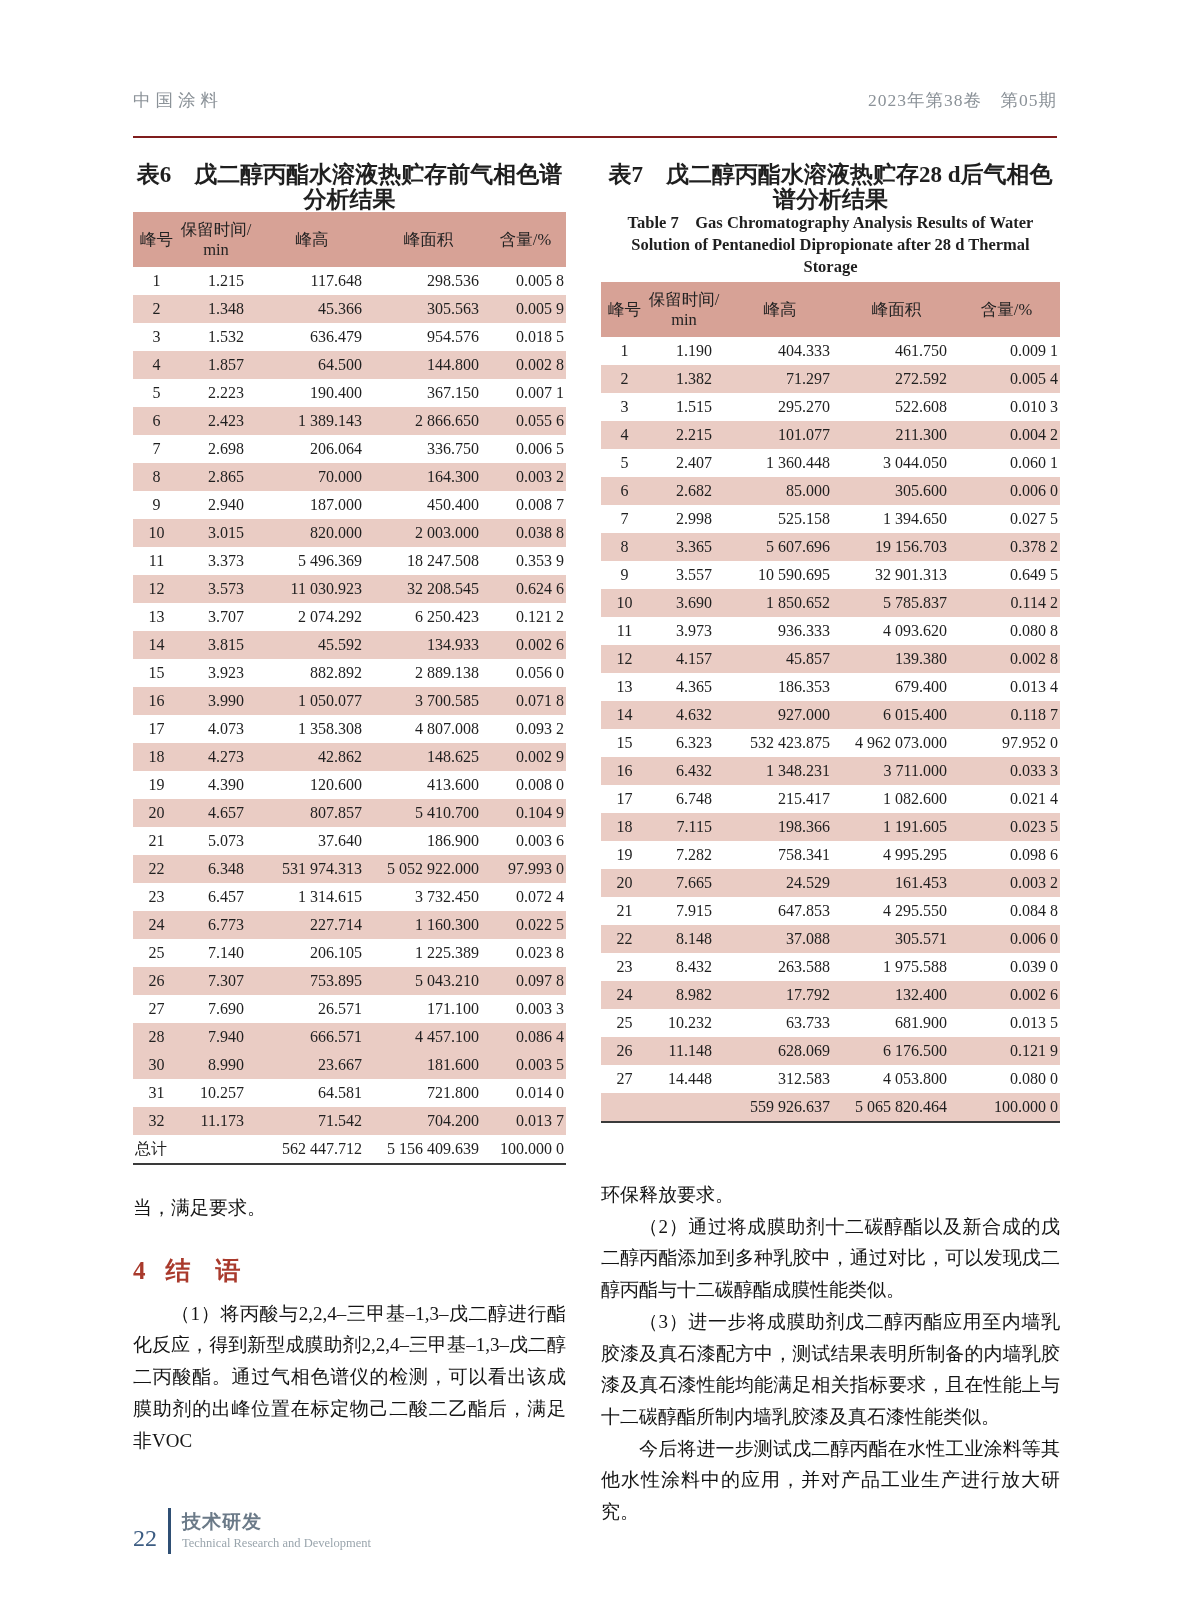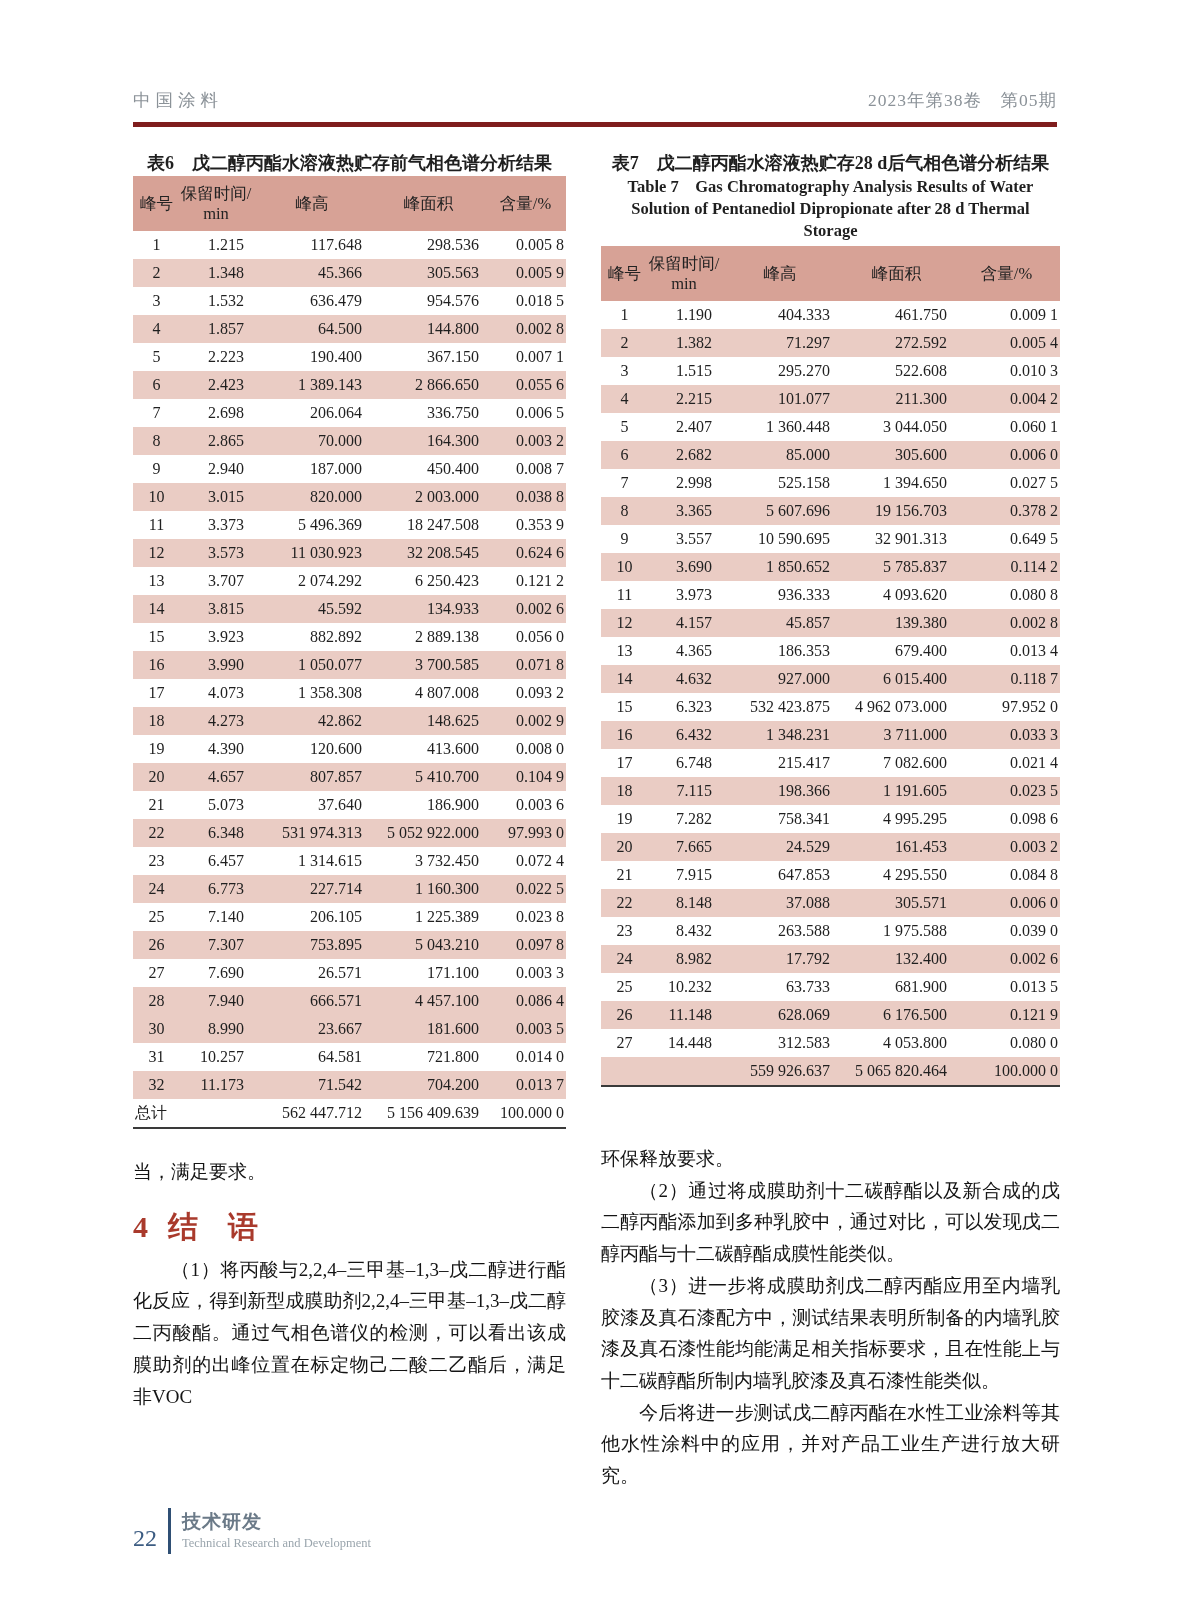--- a/index.html
+++ b/index.html
@@ -7,34 +7,34 @@
   body {
     width: 1187px; height: 1600px; position: relative; overflow: hidden;
     font-family: "Liberation Serif", "DejaVu Serif", serif;
     color: #1f1f1f;
   }
   .page { position: absolute; inset: 0; padding: 88px 130px 0 133px; }
 
   
   .page-header {
     display: flex; justify-content: space-between; align-items: flex-end;
-    border-bottom: 5px solid #7f1d1d; padding-bottom: 10px;
+    border-bottom: 2px solid #7f1d1d; padding-bottom: 24px;
     color: var(--meta-gray); font-size: 17.5px;
   }
   .journal-name { letter-spacing: 5px; }
   .issue-info { letter-spacing: 1px; }
 
   
   .columns { display: flex; gap: 35px; margin-top: 24px; }
   .col-left  { width: 433px; flex: none; }
   .col-right { width: 459px; flex: none; }
 
   
   .caption-zh {
-    font-weight: bold; font-size: 18px; text-align: center;
+    font-weight: bold; font-size: 23px; text-align: center;
     line-height: 25px; padding: 0 2px;
   }
   .caption-en {
     font-weight: bold; font-size: 16.5px; text-align: center;
     line-height: 22px; padding: 0 2px; margin-bottom: 4px;
   }
 
   
   table.gc-table {
     width: 100%; border-collapse: collapse; table-layout: fixed;
@@ -63,21 +63,21 @@
   table.gc-table tr.total td:first-child { text-align: left; padding-left: 2px; }
 
   
   .body-text {
     font-size: 19px; line-height: 31.7px; text-align: justify;
     color: #141414;
   }
   .indent { text-indent: 2em; }
   .tail { margin-top: 27px; }
   .section-heading {
-    margin-top: 22px; font-size: 30px; font-weight: bold;
+    margin-top: 30px; font-size: 25px; font-weight: bold;
     color: var(--heading-red); line-height: 34px;
   }
   .section-heading .sec-num { margin-right: 20px; }
   .col-left .body-text.indent { margin-top: 10px; }
   .col-right .first-right-para { margin-top: 56px; }
 
   
   .page-footer {
     position: absolute; left: 133px; bottom: 46px;
     display: flex; align-items: center; gap: 11px;
@@ -477,21 +477,21 @@
               <td>16</td>
               <td>6.432</td>
               <td>1 348.231</td>
               <td>3 711.000</td>
               <td>0.033 3</td>
             </tr>
             <tr>
               <td>17</td>
               <td>6.748</td>
               <td>215.417</td>
-              <td>7 082.600</td>
+              <td>1 082.600</td>
               <td>0.021 4</td>
             </tr>
             <tr class="alt">
               <td>18</td>
               <td>7.115</td>
               <td>198.366</td>
               <td>1 191.605</td>
               <td>0.023 5</td>
             </tr>
             <tr>

